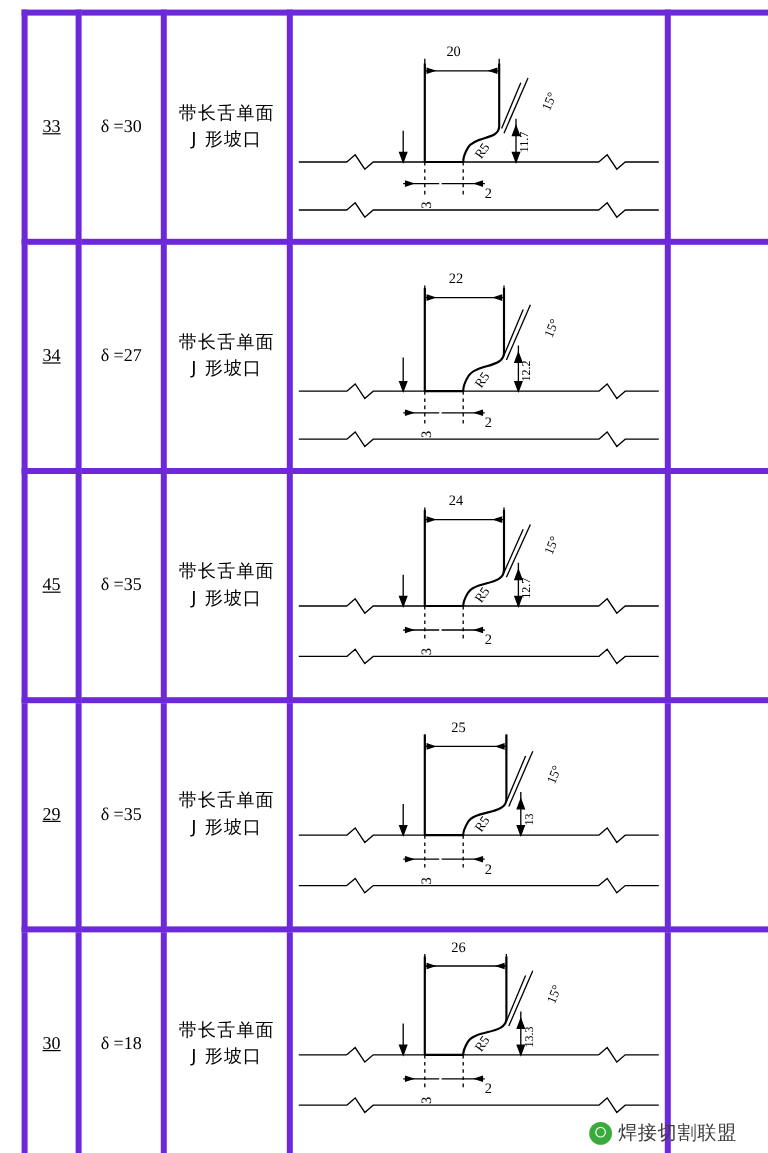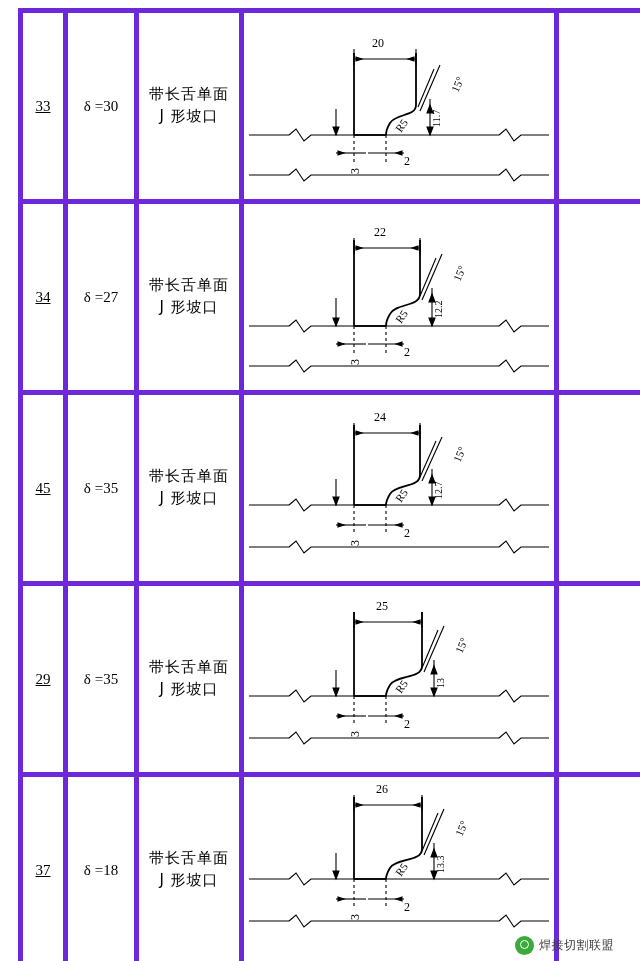--- a/index.html
+++ b/index.html
@@ -85,21 +85,21 @@
     content: "";
     position: absolute;
     left: 5px; top: 4px;
     width: 9px; height: 9px;
     border-radius: 50%;
     border: 1.6px solid #fff;
     box-sizing: border-box;
   }
   .wm-text {
     font-family: "DejaVu Sans", sans-serif;
-    font-size: 12px;
+    font-size: 16px;
     color: #3d3d3d;
     letter-spacing: 0.5px;
   }
 </style>
 </head>
 <body>
 
 <div class="page">
 
   <table class="spec-table">
@@ -315,21 +315,21 @@
                 <text x="218" y="68" font-size="11" transform="rotate(-67 218 68)">15°</text>
               </g>
             </svg>
           </div>
         </td>
         <td class="col-empty"></td>
       </tr>
 
       <tr class="row-h">
         <td class="col-no">
-          <span class="no-text">37</span>
+          <span class="no-text">30</span>
         </td>
         <td class="col-thk">
           <span class="thk-text">δ =18</span>
         </td>
         <td class="col-desc">
           <div class="desc-text">带长舌单面 J 形坡口</div>
         </td>
         <td class="col-fig">
           <div class="fig-wrap">
             <svg width="310" height="186" viewBox="0 0 310 186" xmlns="http://www.w3.org/2000/svg">

